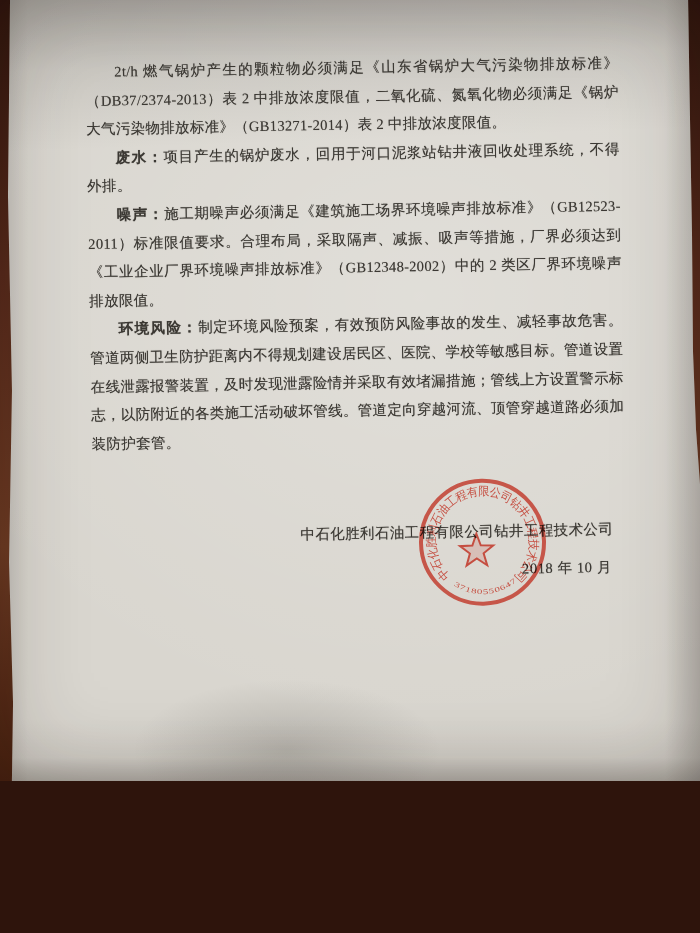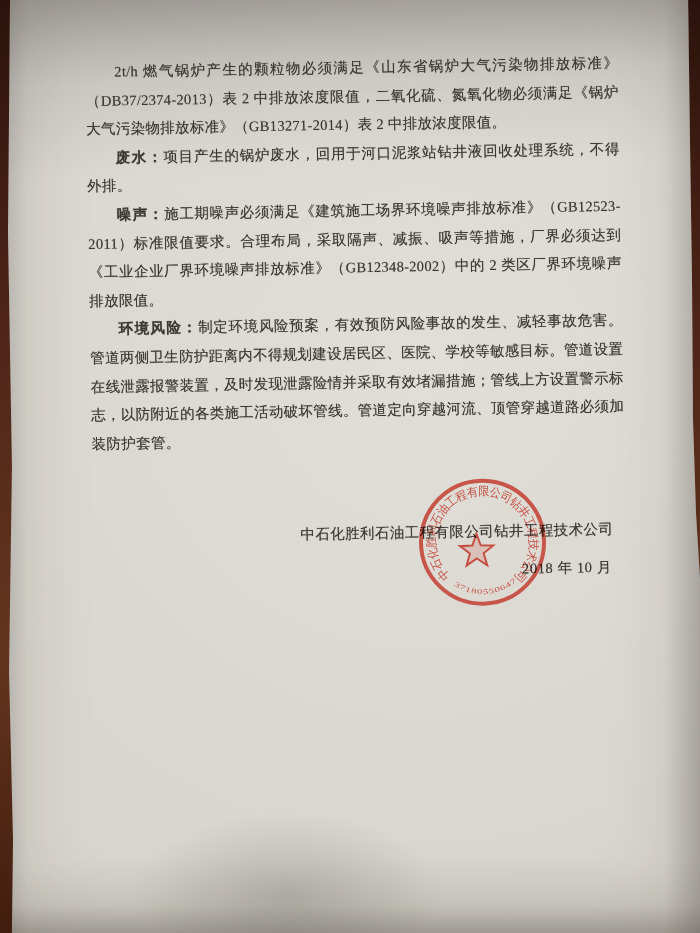--- a/index.html
+++ b/index.html
@@ -7,21 +7,21 @@
     padding: 0;
     width: 700px;
     height: 933px;
     overflow: hidden;
     background: #2e140c;
     font-family: "Liberation Serif", "DejaVu Serif", serif;
   }
   .photo {
     position: relative;
     width: 700px;
-    height: 933px;
+    height: 781px;
     background: linear-gradient(180deg, #2e140c 0%, #55291a 35%, #6b3a22 70%, #47200f 100%);
   }
   
   .paper {
     position: absolute;
     inset: 0;
     clip-path: polygon(1.43% 0%, 98.3% 0%, 98.57% 15%, 98.86% 30%, 99.0% 45%, 99.43% 55%, 100% 62%, 100% 100%, 1.7% 100%, 1.86% 90%, 1.29% 72%, 1.71% 50%, 1.14% 25%);
     background:
       radial-gradient(120% 90% at 60% 38%, rgba(255,255,255,0.20), rgba(255,255,255,0) 62%),
       linear-gradient(178deg, rgba(58,56,53,0.30) 0%, rgba(58,56,53,0.10) 9%, rgba(0,0,0,0) 19%),

